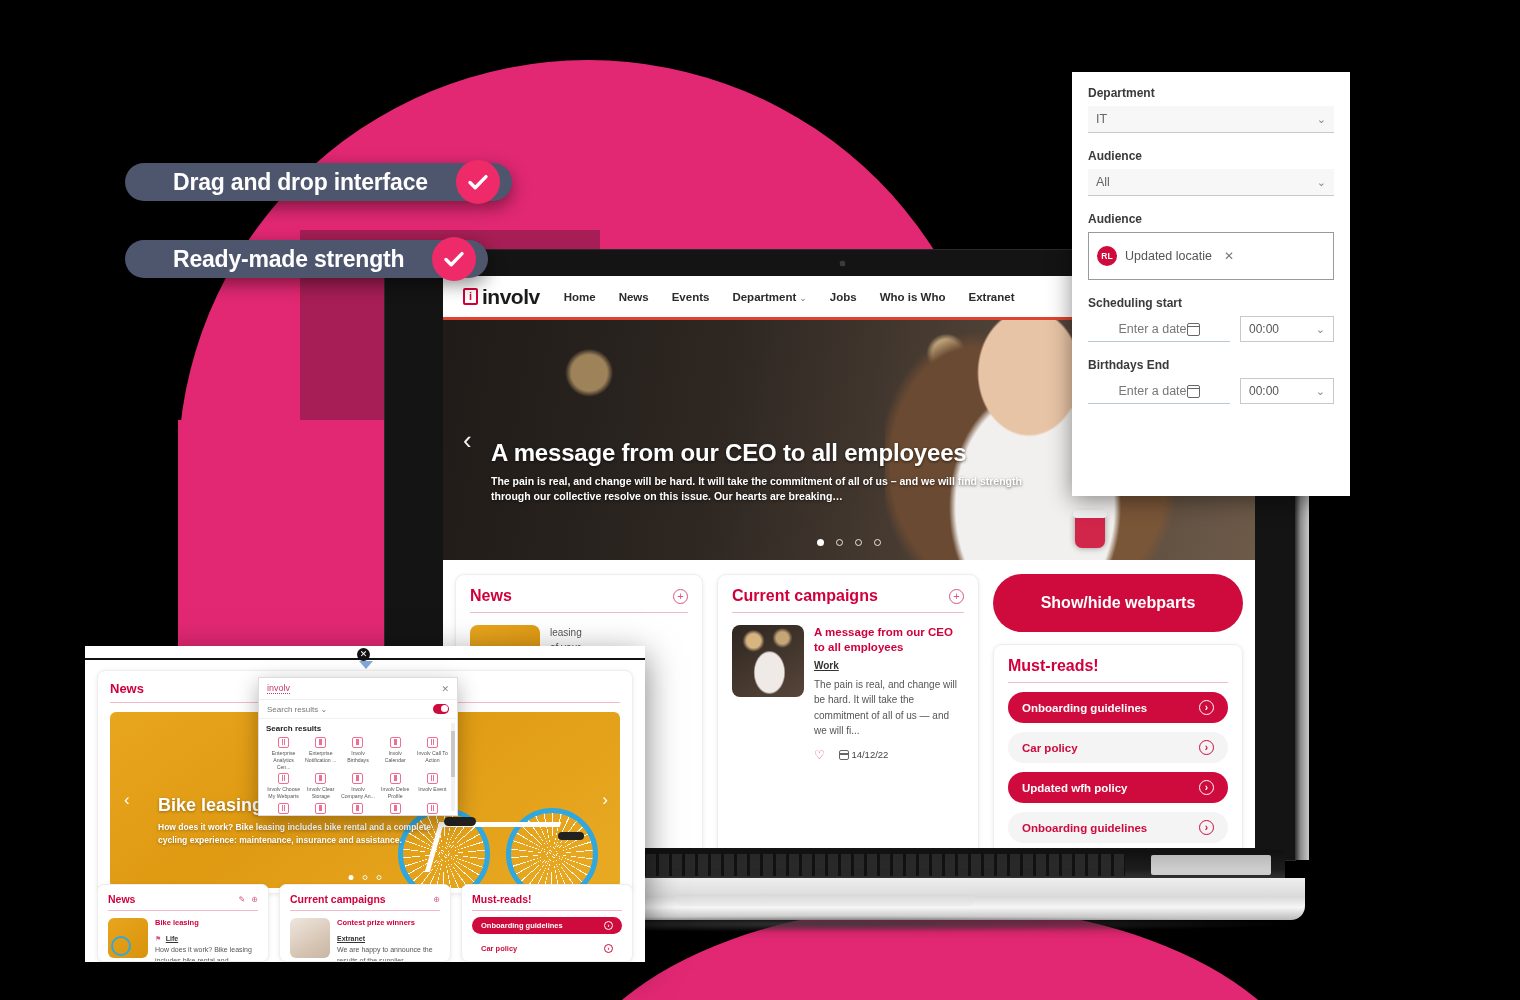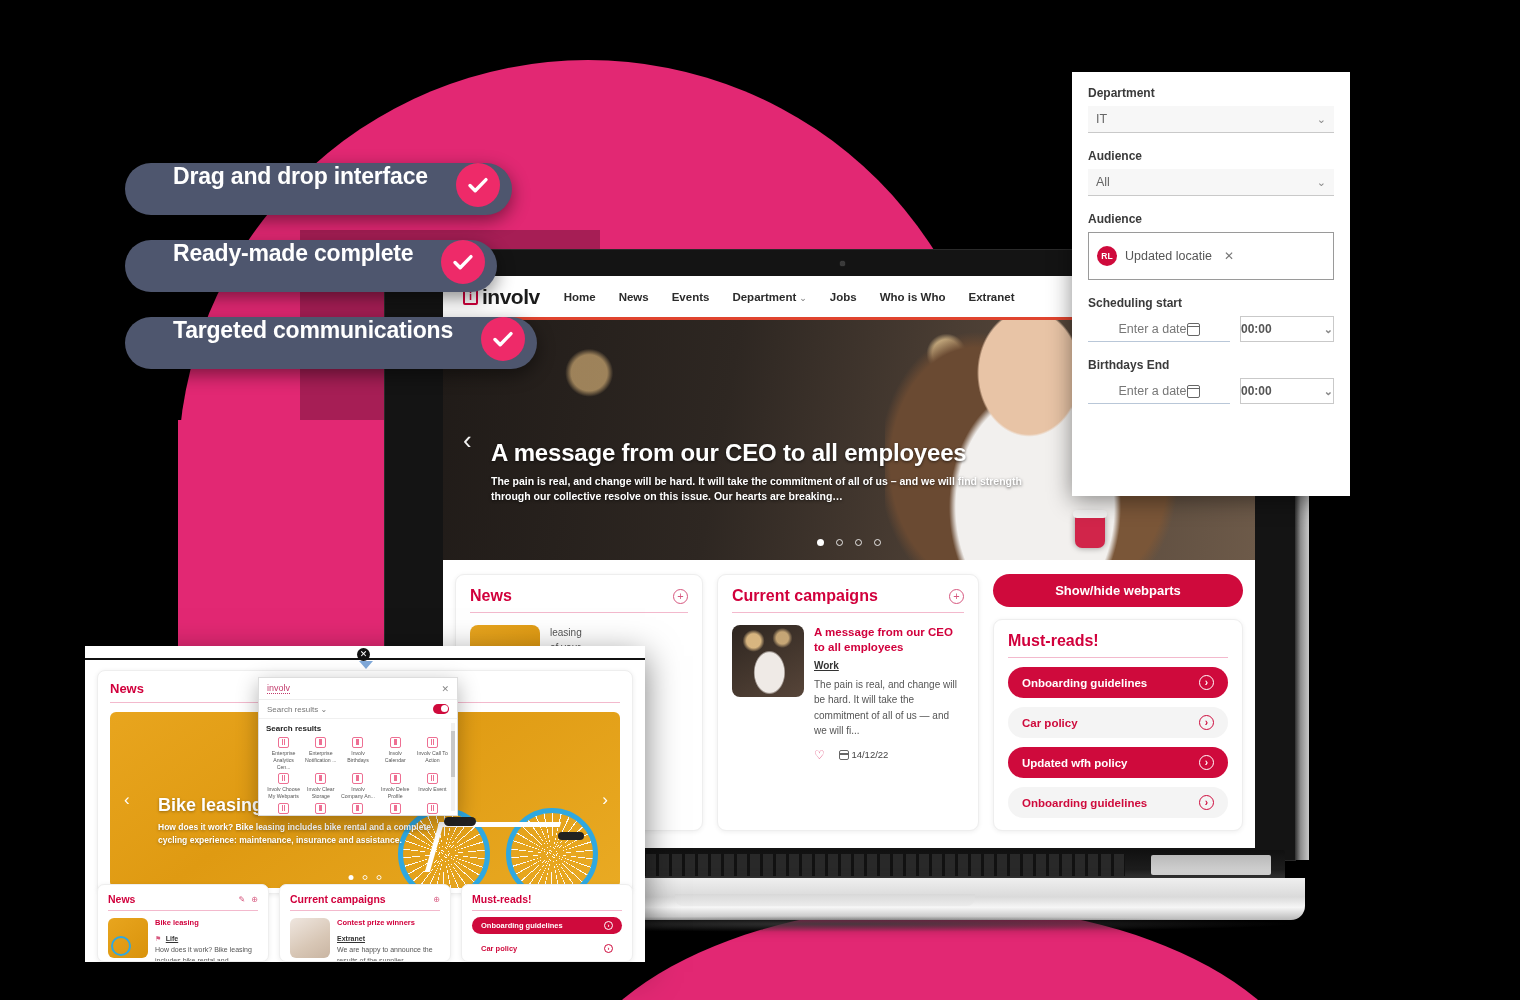--- a/index.html
+++ b/index.html
@@ -149,33 +149,33 @@
       radial-gradient(circle at 70% 18%, rgba(255,215,150,.7) 0 6px, rgba(0,0,0,0) 10px),
       radial-gradient(ellipse 16px 22px at 52% 66%, #efeae6 0 90%, rgba(0,0,0,0) 100%),
       linear-gradient(150deg,#2e2620,#574539); }
   .camp-h{ color:#D1003C; font-size:11.5px; font-weight:700; line-height:1.3; }
   .camp-tag{ font-size:10px; font-weight:700; color:#333; text-decoration:underline; display:inline-block; margin:3px 0 6px; }
   .camp-p{ font-size:10px; color:#555; line-height:1.55; }
   .camp-meta{ display:flex; align-items:center; gap:14px; margin-top:9px; font-size:9.5px; color:#444; }
   .heart{ color:#E0527E; font-size:12px; }
 
   .showhide{ display:block; width:100%; background:#CF0A3C; color:#fff; border:none;
-             border-radius:999px; padding:9px 0; font-size:13px; font-weight:700; }
+             border-radius:999px; padding:20px 0; font-size:16px; font-weight:700; }
   .mustreads{ margin-top:12px; }
   .mr-item{ display:flex; align-items:center; justify-content:space-between;
             border-radius:999px; padding:8px 14px; margin-top:9px; font-size:11.5px; font-weight:700; }
   .mr-item.on{ background:#CF0A3C; color:#fff; }
   .mr-item.off{ background:#F4F4F4; color:#CF0A3C; }
   .chev{ width:15px; height:15px; border-radius:50%; border:1px solid currentColor;
          font-size:10px; line-height:13px; text-align:center; }
 
   
   .pill{
-    position:absolute; display:flex; align-items:flex-start; justify-content:space-between;
-    background:#4E566E; border-radius:999px; padding:0 12px 0 48px; height:52px;
+    position:absolute; display:flex; align-items:center; justify-content:space-between;
+    background:#4E566E; border-radius:999px; padding:0 12px 0 48px; height:38px;
     box-shadow:0 6px 18px rgba(0,0,0,.45); color:#fff;
   }
   .pill-label{ font-size:23px; font-weight:700; letter-spacing:-.2px; white-space:nowrap; }
   .pill-check{
     width:44px; height:44px; border-radius:50%; background:#EE2A69; margin-left:28px;
     display:flex; align-items:center; justify-content:center; flex:0 0 44px;
   }
   .pill-check svg{ width:24px; height:24px; }
   #pill0{ left:125px; top:163px; }
   #pill1{ left:125px; top:240px; }
@@ -204,21 +204,21 @@
   .aud-box{ border:1px solid #9a9a9a; height:48px; padding:6px 8px; display:flex; align-items:center; gap:8px; }
   .aud-avatar{ width:20px; height:20px; border-radius:50%; background:#CF0A3C; color:#fff;
                font-size:8.5px; font-weight:700; display:flex; align-items:center; justify-content:center; }
   .aud-name{ font-size:12.5px; color:#555; }
   .aud-x{ color:#777; font-size:12px; margin-left:4px; }
   .sched-row{ display:flex; align-items:flex-end; gap:10px; }
   .date-in{ flex:1; display:flex; align-items:center; justify-content:center;
             border-bottom:1px solid #B9C7D8; padding:4px 4px 5px; }
   .date-in .ph{ color:#777; font-size:12.5px; }
   .time-sel{ width:94px; display:flex; align-items:center; justify-content:space-between;
-             border:1px solid #C9C9C9; background:#fff; padding:5px 0; font-size:12px; color:#555;font-weight:bold; }
+             border:1px solid #C9C9C9; background:#fff; padding:5px 8px; font-size:12px; color:#555; }
   .time-sel .cv{ color:#888; font-size:11px; }
   .cal-ic{ width:13px; height:13px; border:1.3px solid #666; border-radius:2px; position:relative; }
   .cal-ic:before{ content:""; position:absolute; left:0; right:0; top:2px; height:1.3px; background:#666; }
 
   
   .editor{
     position:absolute; left:85px; top:646px; width:560px; height:316px;
     background:#fff; box-shadow:0 10px 32px rgba(0,0,0,.5); overflow:hidden;
   }
   .ed-topbar{ height:14px; border-bottom:2px solid #111; position:relative; background:#fff; }
@@ -437,29 +437,21 @@
 
   <div class="pill" id="pill0">
     <div class="pill-label">Drag and drop interface</div>
     <div class="pill-check">
       <svg viewBox="0 0 24 24">
           <path d="M4 12.5l5.2 5.3L20 6.6" fill="none" stroke="#fff" stroke-width="3.4" stroke-linecap="round" stroke-linejoin="round"></path>
         </svg>
     </div>
   </div>
   <div class="pill" id="pill1">
-    <div class="pill-label">Ready-made complete</div>
-    <div class="pill-check">
-      <svg viewBox="0 0 24 24">
-          <path d="M4 12.5l5.2 5.3L20 6.6" fill="none" stroke="#fff" stroke-width="3.4" stroke-linecap="round" stroke-linejoin="round"></path>
-        </svg>
-    </div>
-  </div>
-  <div class="pill" id="pill2">
-    <div class="pill-label">Targeted communications</div>
+    <div class="pill-label">Ready-made strength</div>
     <div class="pill-check">
       <svg viewBox="0 0 24 24">
           <path d="M4 12.5l5.2 5.3L20 6.6" fill="none" stroke="#fff" stroke-width="3.4" stroke-linecap="round" stroke-linejoin="round"></path>
         </svg>
     </div>
   </div>
 
   <div class="panel">
 
     <div class="f-group">

